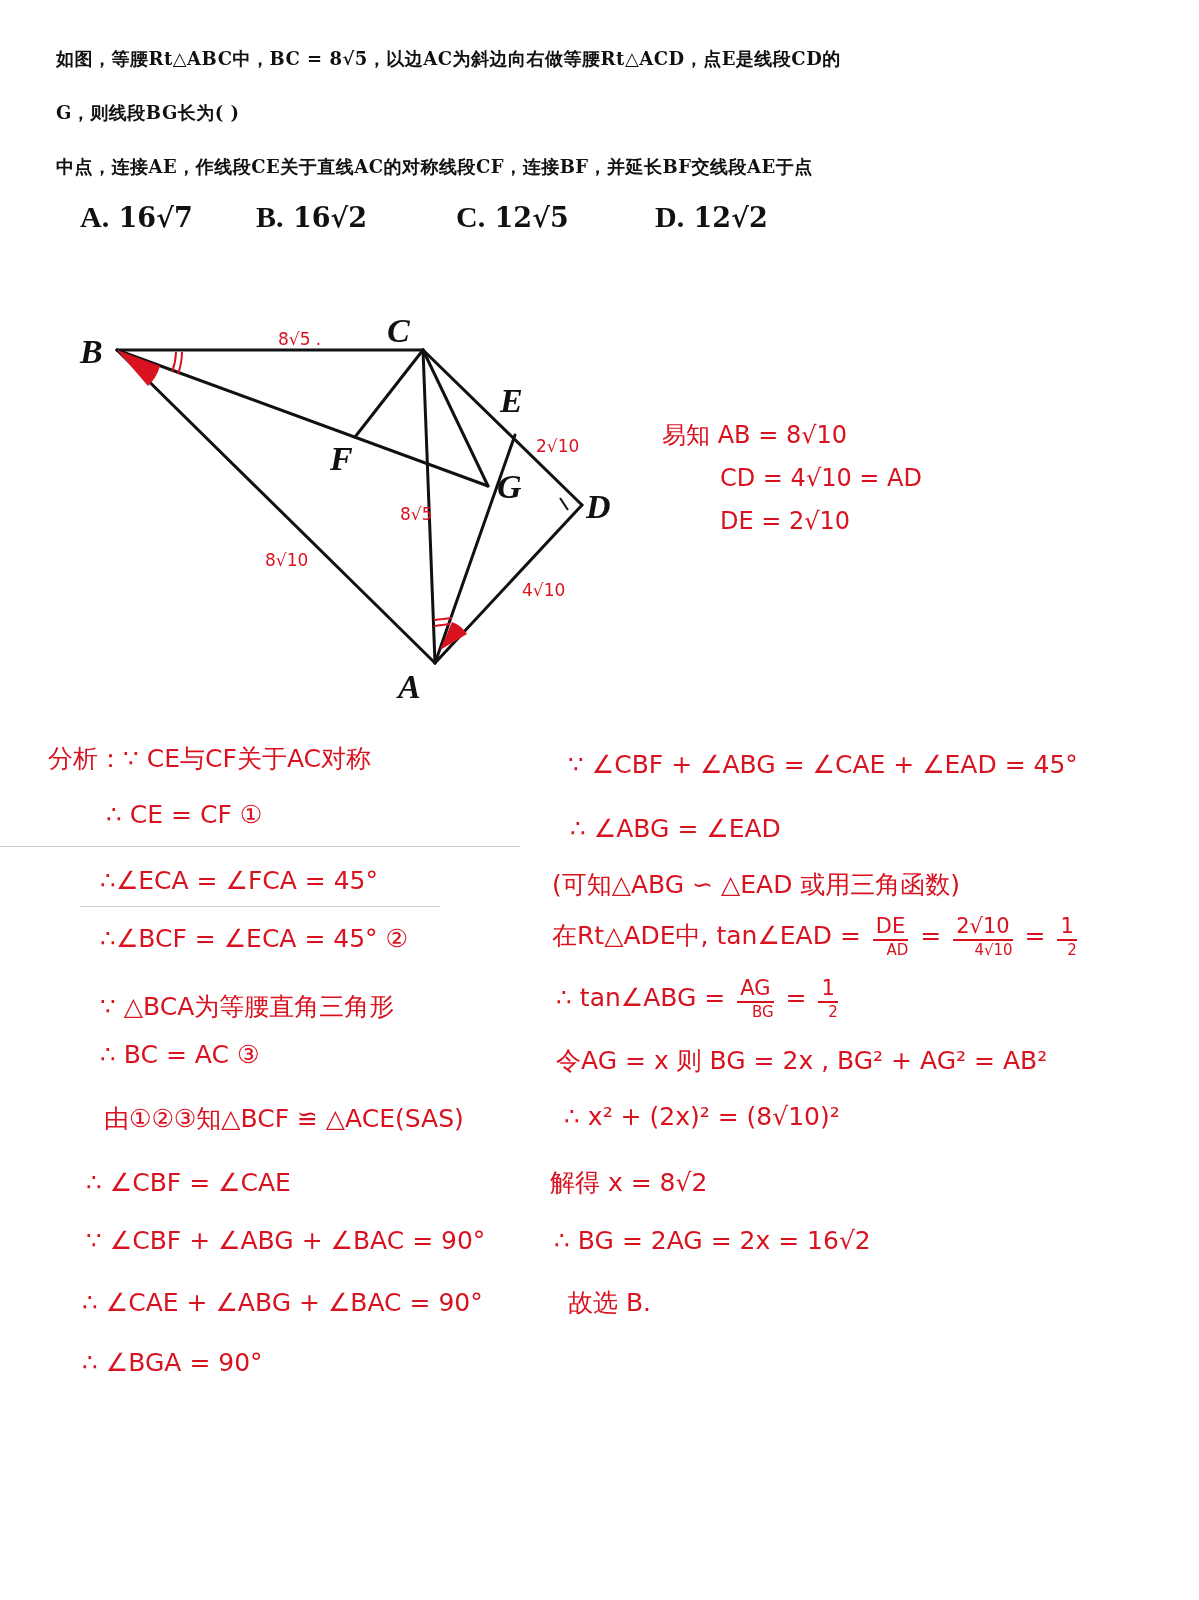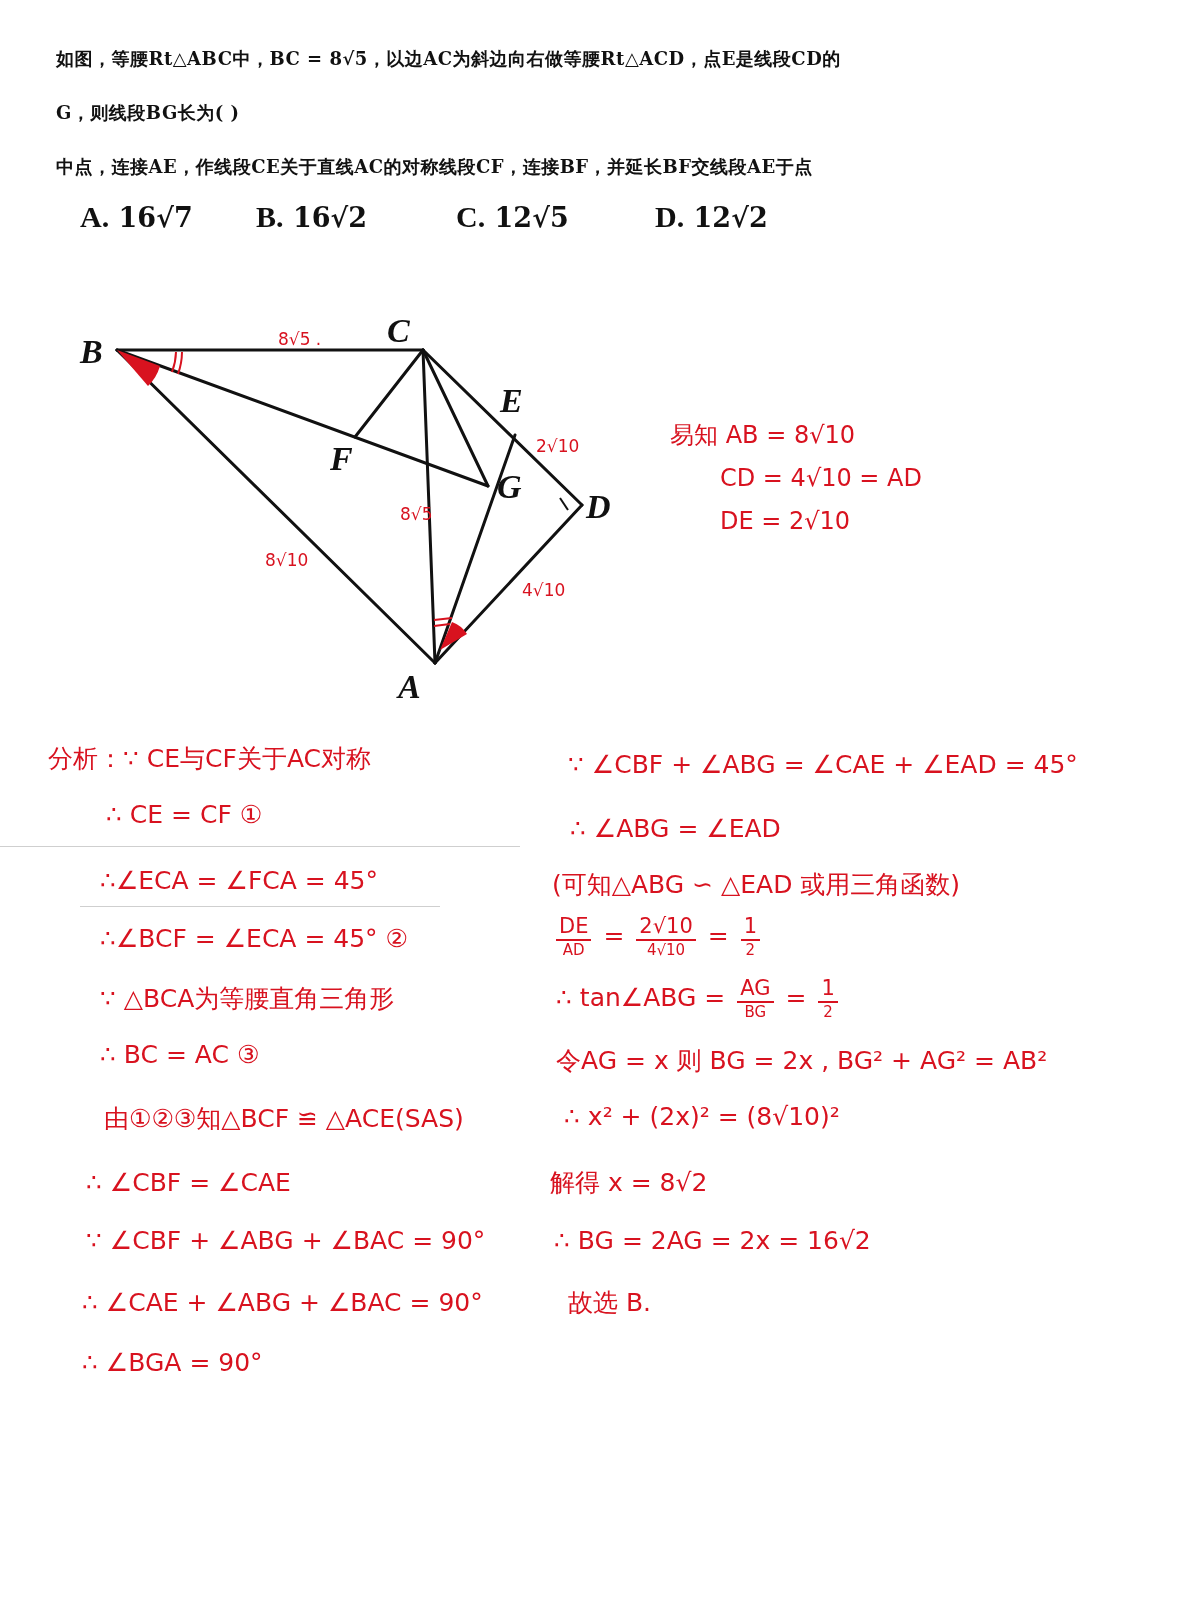--- a/index.html
+++ b/index.html
@@ -9,25 +9,25 @@
               font-size: 18px; font-weight: bold; line-height: 54px; letter-spacing: 0.5px; }
   .question .line { display: block; white-space: nowrap; }
   .options { position: absolute; left: 80px; top: 200px; height: 50px; width: 900px; }
   .opt { position: absolute; top: 0; font-size: 27px; font-weight: bold; white-space: nowrap; }
   .opt .letter { font-family: "Liberation Serif", serif; font-size: 30px; }
   .figure { position: absolute; left: 0; top: 280px; width: 660px; height: 440px; }
   .figure svg { width: 660px; height: 440px; }
   .hand { font-family: "DejaVu Sans", sans-serif; color: #d8121f; }
   .given { position: absolute; left: 662px; top: 414px; font-size: 24px; line-height: 43px; }
   .given .l2, .given .l3 { padding-left: 58px; display: block; }
-  .given .l1 { display: block; margin-left: 8px; }
+  .given .l1 { display: block; }
   .analysis-left { position: absolute; left: 48px; top: 742px; font-size: 25px; }
   .analysis-right { position: absolute; left: 548px; top: 750px; font-size: 25px; }
   .row { position: absolute; white-space: nowrap; }
-  .frac { display: inline-block; vertical-align: middle; text-align: center; margin: 0 4px; line-height: 1; }
+  .frac { display: inline-block; vertical-align: middle; text-align: right; margin: 0 4px; line-height: 1; }
   .frac .num { display: block; border-bottom: 2px solid #d8121f; padding: 0 3px 2px; font-size: 21px; }
   .frac .den { display: block; padding-top: 2px; font-size: 15px; }
   .rule { position: absolute; height: 1px; background: #cfcfcf; }
 </style>
 </head>
 <body>
 
 <div class="question">
   <span class="line">如图，等腰Rt△ABC中，BC = 8√5，以边AC为斜边向右做等腰Rt△ACD，点E是线段CD的</span>
   <span class="line">G，则线段BG长为(   )</span>
@@ -103,34 +103,35 @@
 </div>
 
 <div class="rule" style="left:0;top:846px;width:520px"></div>
 <div class="rule" style="left:80px;top:906px;width:360px"></div>
 
 <div class="analysis-left hand">
   <div class="row" style="left:0;top:0">分析：∵ CE与CF关于AC对称</div>
   <div class="row" style="left:58px;top:58px">∴  CE = CF  ①</div>
   <div class="row" style="left:52px;top:124px">∴∠ECA = ∠FCA = 45°</div>
   <div class="row" style="left:52px;top:182px">∴∠BCF = ∠ECA = 45°  ②</div>
-  <div class="row" style="left:52px;top:240px">∵ △BCA为等腰直角三角形</div>
+  <div class="row" style="left:52px;top:248px">∵ △BCA为等腰直角三角形</div>
   <div class="row" style="left:52px;top:298px">∴  BC = AC  ③</div>
   <div class="row" style="left:56px;top:360px">由①②③知△BCF ≌ △ACE(SAS)</div>
   <div class="row" style="left:38px;top:426px">∴ ∠CBF = ∠CAE</div>
   <div class="row" style="left:38px;top:484px">∵ ∠CBF + ∠ABG + ∠BAC = 90°</div>
   <div class="row" style="left:34px;top:546px">∴ ∠CAE + ∠ABG + ∠BAC = 90°</div>
   <div class="row" style="left:34px;top:606px">∴ ∠BGA = 90°</div>
 </div>
 
 <div class="analysis-right hand">
   <div class="row" style="left:20px;top:0">∵ ∠CBF + ∠ABG = ∠CAE + ∠EAD = 45°</div>
   <div class="row" style="left:22px;top:64px">∴ ∠ABG = ∠EAD</div>
   <div class="row" style="left:4px;top:118px">(可知△ABG ∽ △EAD 或用三角函数)</div>
   <div class="row" style="left:4px;top:166px">
+    <span>在Rt△ADE中, tan∠EAD =</span>
     <span class="frac"><span class="num">DE</span><span class="den">AD</span></span>
     <span>=</span>
     <span class="frac"><span class="num">2√10</span><span class="den">4√10</span></span>
     <span>=</span>
     <span class="frac"><span class="num">1</span><span class="den">2</span></span>
   </div>
   <div class="row" style="left:8px;top:228px">
     <span>∴ tan∠ABG =</span>
     <span class="frac"><span class="num">AG</span><span class="den">BG</span></span>
     <span>=</span>

